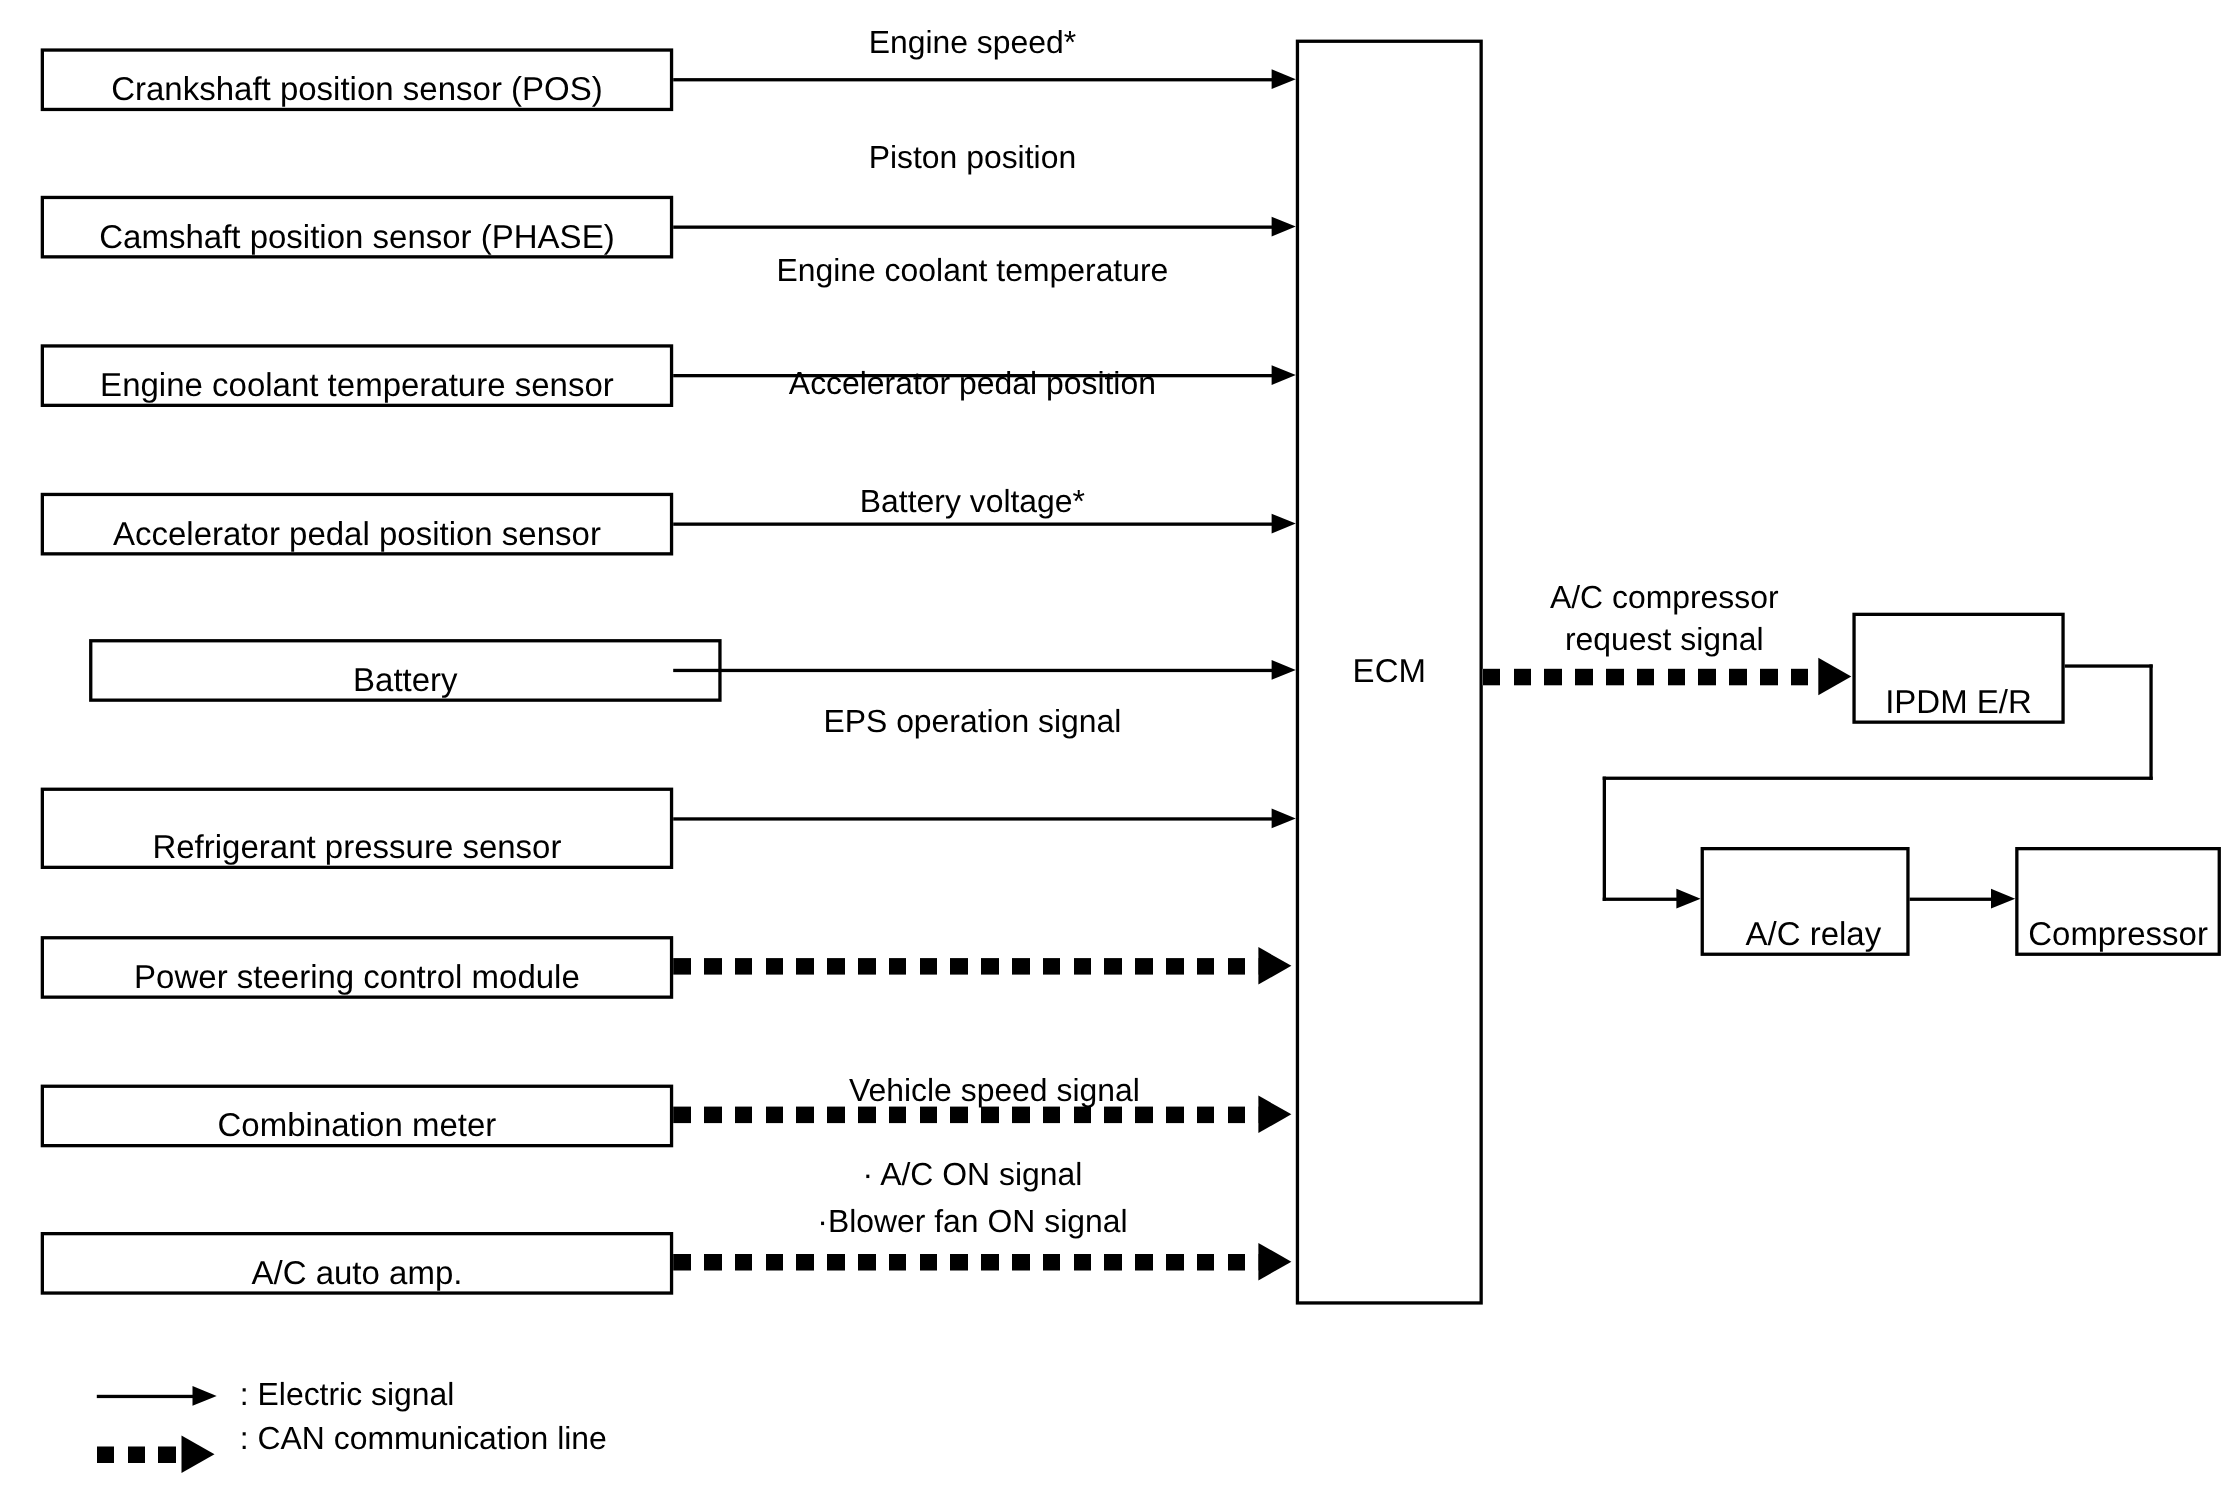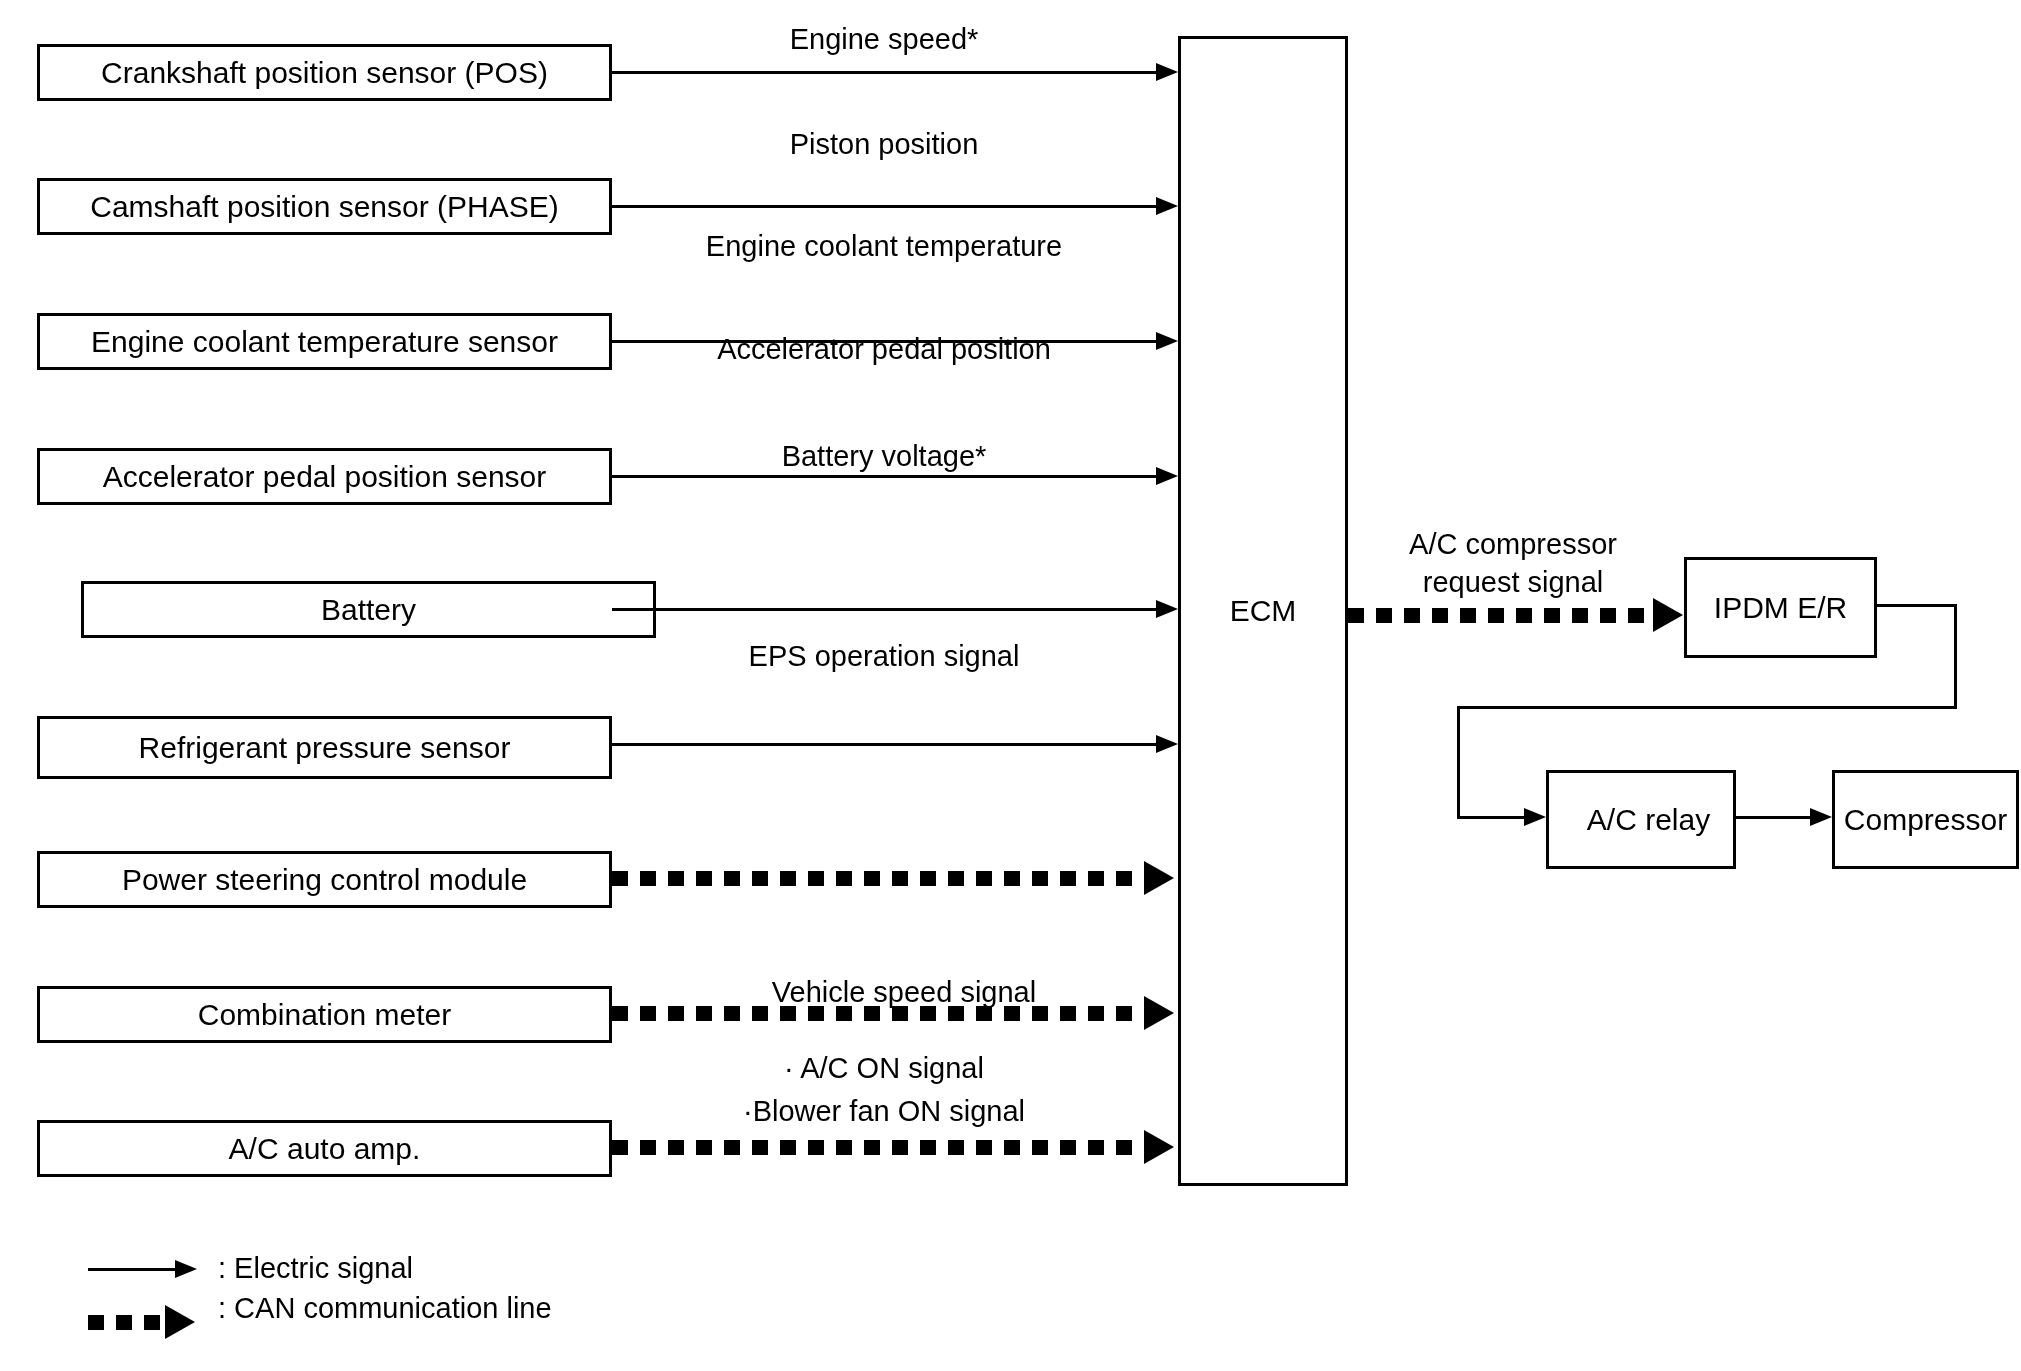--- a/index.html
+++ b/index.html
@@ -15,21 +15,21 @@
     font-family: "Liberation Sans", sans-serif;
     color: #000000;
     overflow: hidden;
   }
   .box {
     position: absolute;
     box-sizing: border-box;
     border: 3px solid #000000;
     background: #ffffff;
     display: flex;
-    align-items: center;
+    align-items: flex-end;
     justify-content: center;
     font-size: 30px;
     line-height: 1.1;
     white-space: nowrap;
   }
   .ecm-box {
     position: absolute;
     box-sizing: border-box;
     border: 3px solid #000000;
     background: #ffffff;
@@ -108,21 +108,21 @@
   </div>
 
   <div class="box" style="left:37px; top:448px; width:575px; height:57px;">
     <span>Accelerator pedal position sensor</span>
   </div>
 
   <div class="box" style="left:37px; top:581px; width:575px; height:57px;margin-left:44px;">
     <span>Battery</span>
   </div>
 
-  <div class="box" style="left:37px; top:716px; width:575px; height:63px;">
+  <div class="box" style="left:37px; top:716px; width:575px; height:74px;">
     <span>Refrigerant pressure sensor</span>
   </div>
 
   <div class="box" style="left:37px; top:851px; width:575px; height:57px;">
     <span>Power steering control module</span>
   </div>
 
   <div class="box" style="left:37px; top:986px; width:575px; height:57px;">
     <span>Combination meter</span>
   </div>

